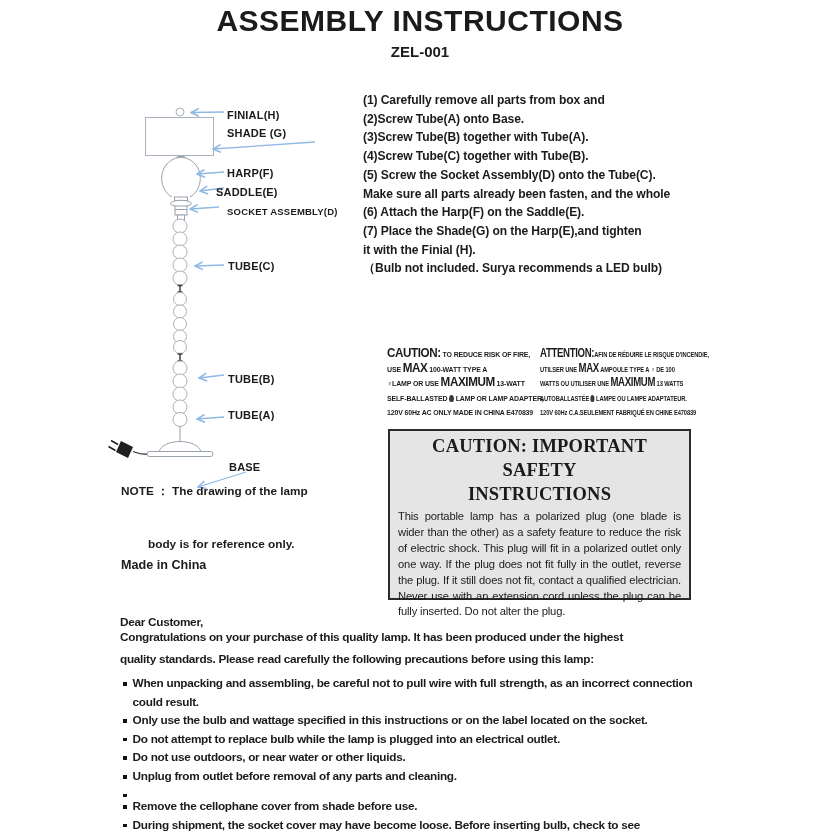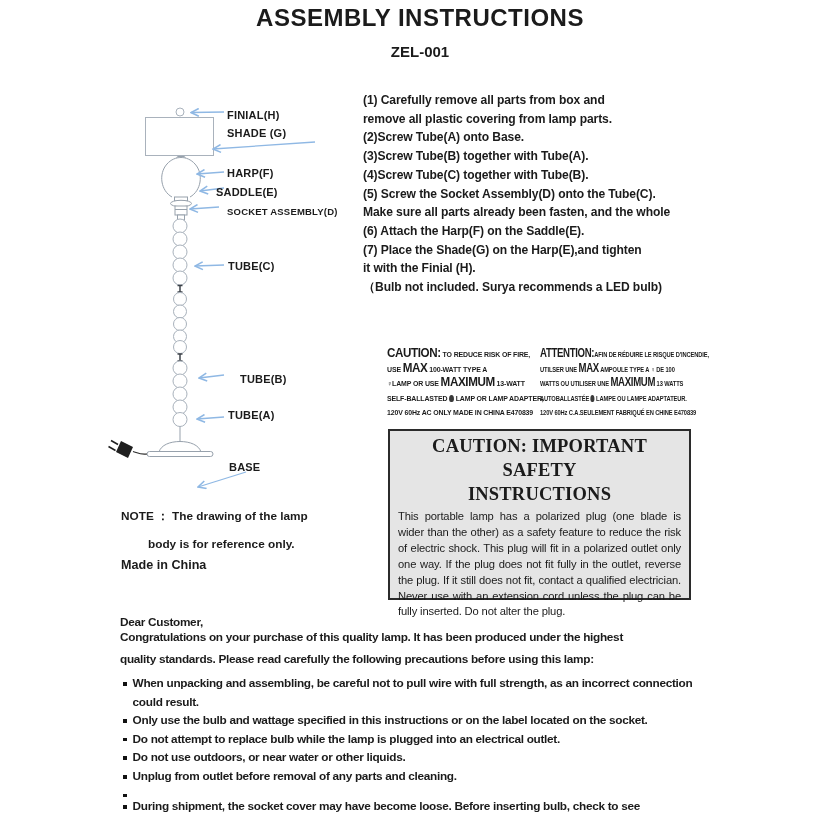--- a/index.html
+++ b/index.html
@@ -2,21 +2,21 @@
 <html><head>
 <meta charset="utf-8">
 <style>
   html,body{margin:0;padding:0;background:#fff;}
   .page{
     position:relative;width:840px;height:840px;background:#ffffff;
     font-family:"Liberation Sans",sans-serif;color:#1b1b1b;overflow:hidden;
   }
   .abs{position:absolute;}
 
-  .title{left:0;right:0;top:4px;text-align:center;font-size:24px;font-weight:bold;letter-spacing:.5px;}
+  .title{left:0;right:0;top:4px;text-align:center;font-size:30px;font-weight:bold;letter-spacing:.5px;}
   .model{left:0;right:0;top:43px;text-align:center;font-size:15px;font-weight:bold;}
 
   .plabel{font-size:11px;font-weight:bold;letter-spacing:.2px;white-space:nowrap;}
   .plabel.small{font-size:9.5px;}
 
   .steps{left:363px;top:91px;width:340px;}
   .step-line{font-size:12.1px;font-weight:bold;line-height:18.7px;white-space:nowrap;letter-spacing:-0.1px;}
 
   .caution-strip{left:387px;top:343px;width:310px;display:flex;}
   .ccol{width:153px;flex:none;transform:scaleX(.97);transform-origin:left top;}
@@ -121,27 +121,26 @@
       <line class="arr" marker-end="url(#ah)" x1="246" y1="472" x2="198" y2="487"></line>
     </g>
   </svg>
 
   <div class="abs plabel" style="left:227px;top:109px;">FINIAL(H)</div>
   <div class="abs plabel" style="left:227px;top:127px;">SHADE (G)</div>
   <div class="abs plabel" style="left:227px;top:167px;">HARP(F)</div>
   <div class="abs plabel" style="left:216px;top:186px;">SADDLE(E)</div>
   <div class="abs plabel small" style="left:227px;top:206px;">SOCKET ASSEMBLY(D)</div>
   <div class="abs plabel" style="left:228px;top:260px;">TUBE(C)</div>
-  <div class="abs plabel" style="left:240px;top:373px;">TUBE(B)</div>
+  <div class="abs plabel" style="left:228px;top:373px;">TUBE(B)</div>
   <div class="abs plabel" style="left:228px;top:409px;">TUBE(A)</div>
   <div class="abs plabel" style="left:229px;top:461px;">BASE</div>
 
   <div class="abs steps">
     <div class="step-line">(1) Carefully remove all parts from box and</div>
-    <div class="step-line">remove all plastic covering from lamp parts.</div>
     <div class="step-line">(2)Screw Tube(A) onto Base.</div>
     <div class="step-line">(3)Screw Tube(B) together with Tube(A).</div>
     <div class="step-line">(4)Screw Tube(C) together with Tube(B).</div>
     <div class="step-line">(5) Screw the Socket Assembly(D) onto the Tube(C).</div>
     <div class="step-line">Make sure all parts already been fasten, and the whole</div>
     <div class="step-line">(6) Attach the Harp(F)  on the Saddle(E).</div>
     <div class="step-line">(7) Place the Shade(G) on the Harp(E),and tighten</div>
     <div class="step-line">it with the Finial (H).</div>
     <div class="step-line">（Bulb not included. Surya recommends a LED bulb)</div>
   </div>
@@ -162,21 +161,21 @@
       <div class="cline"><span class="csmall">120V 60Hz C.A.SEULEMENT FABRIQUÉ EN CHINE E470839</span></div>
     </div>
   </div>
 
   <div class="abs safety-box">
     <div class="sb-title">CAUTION: IMPORTANT SAFETY</div>
     <div class="sb-title">INSTRUCTIONS</div>
     <div class="sb-body">This portable lamp has a polarized plug (one blade is wider than the other) as a safety feature to reduce the risk of electric shock. This plug will fit in a polarized outlet only one way. If the plug does not fit fully in the outlet, reverse the plug. If it still does not fit, contact a qualified electrician. Never use with an extension cord unless the plug can be fully inserted. Do not alter the plug.</div>
   </div>
 
-  <div class="abs note-line" style="top:509px;">NOTE ：  The drawing of the lamp</div>
+  <div class="abs note-line" style="top:484px;">NOTE ：  The drawing of the lamp</div>
   <div class="abs note-line" style="top:537px;padding-left:27px;">body is for reference only.</div>
   <div class="abs made">Made in China</div>
 
   <div class="abs lt" style="top:615px;">Dear Customer,</div>
   <div class="abs lt" style="top:630px;">Congratulations on your purchase of this quality lamp. It has been produced under the highest</div>
   <div class="abs lt" style="top:652px;">quality standards. Please read carefully the following precautions before using this lamp:</div>
 
   <div class="abs bullets">
     <div class="brow wrap2">
         <span class="bdot"></span>
@@ -196,17 +195,21 @@
       </div>
     <div class="brow">
         <span class="bdot"></span>
         <span class="btext">Unplug from outlet before removal of any parts and cleaning.</span>
       </div>
     <div class="brow">
         <span class="bdot"></span>
       </div>
     <div class="brow">
         <span class="bdot"></span>
+        <span class="btext">Remove the cellophane cover from shade before use.</span>
+      </div>
+    <div class="brow">
+        <span class="bdot"></span>
         <span class="btext">During shipment, the socket cover may have become loose. Before inserting bulb, check to see</span>
       </div>
   </div>
 
 </div>
 
 </body></html>

